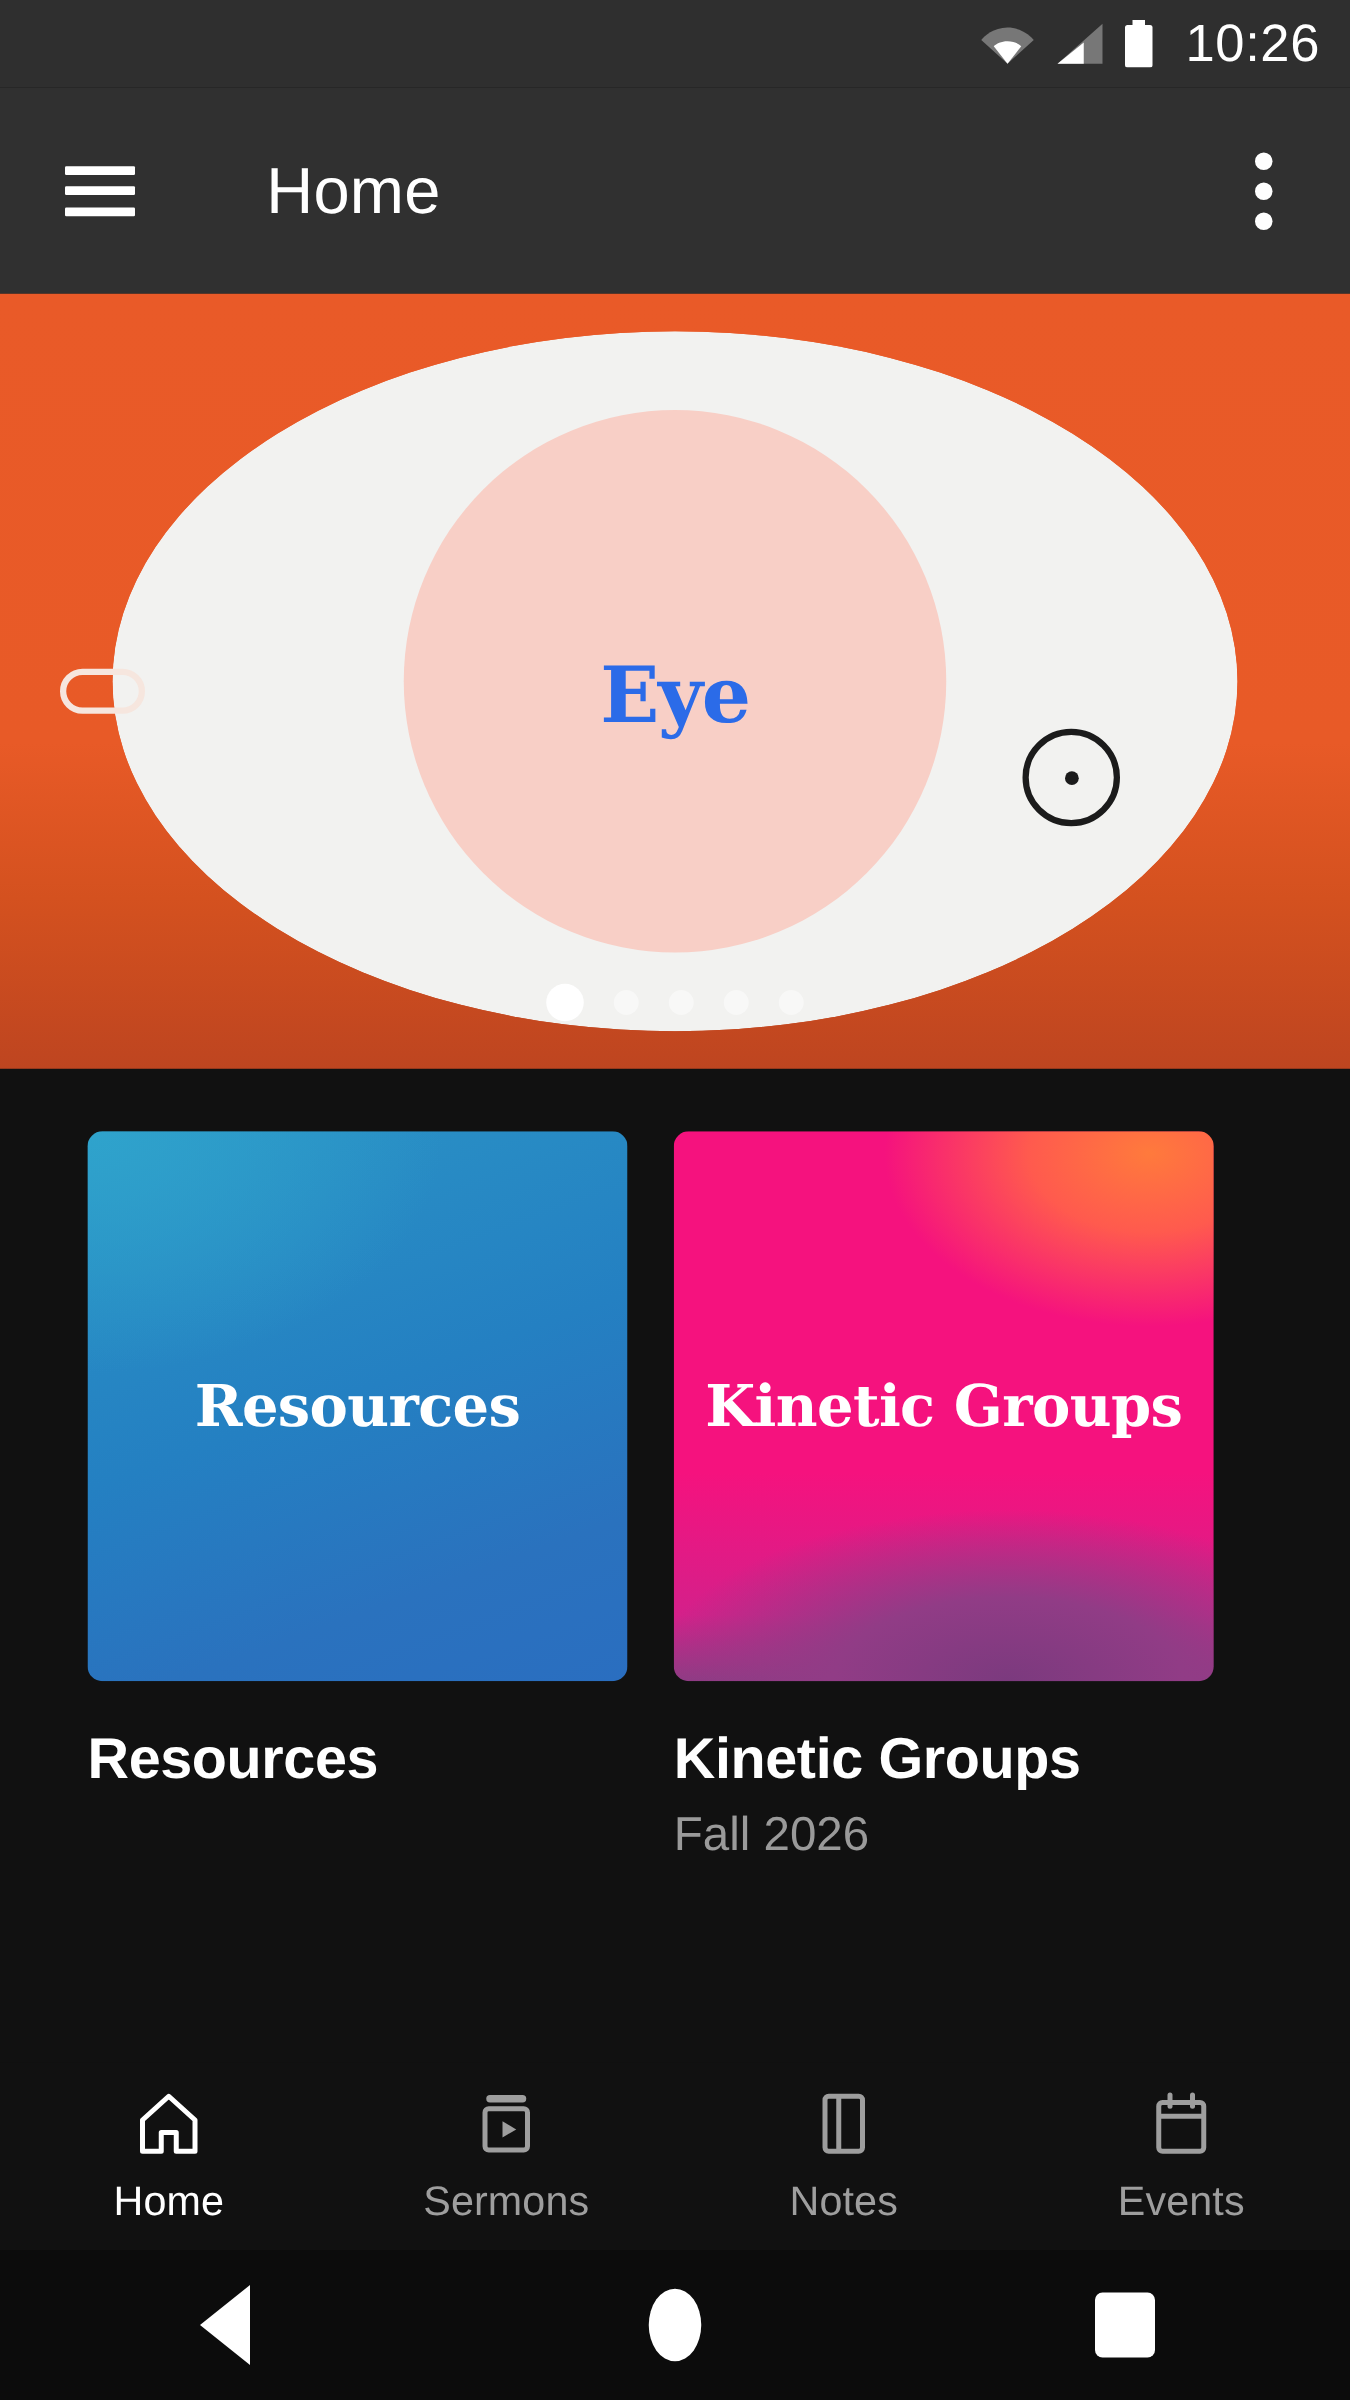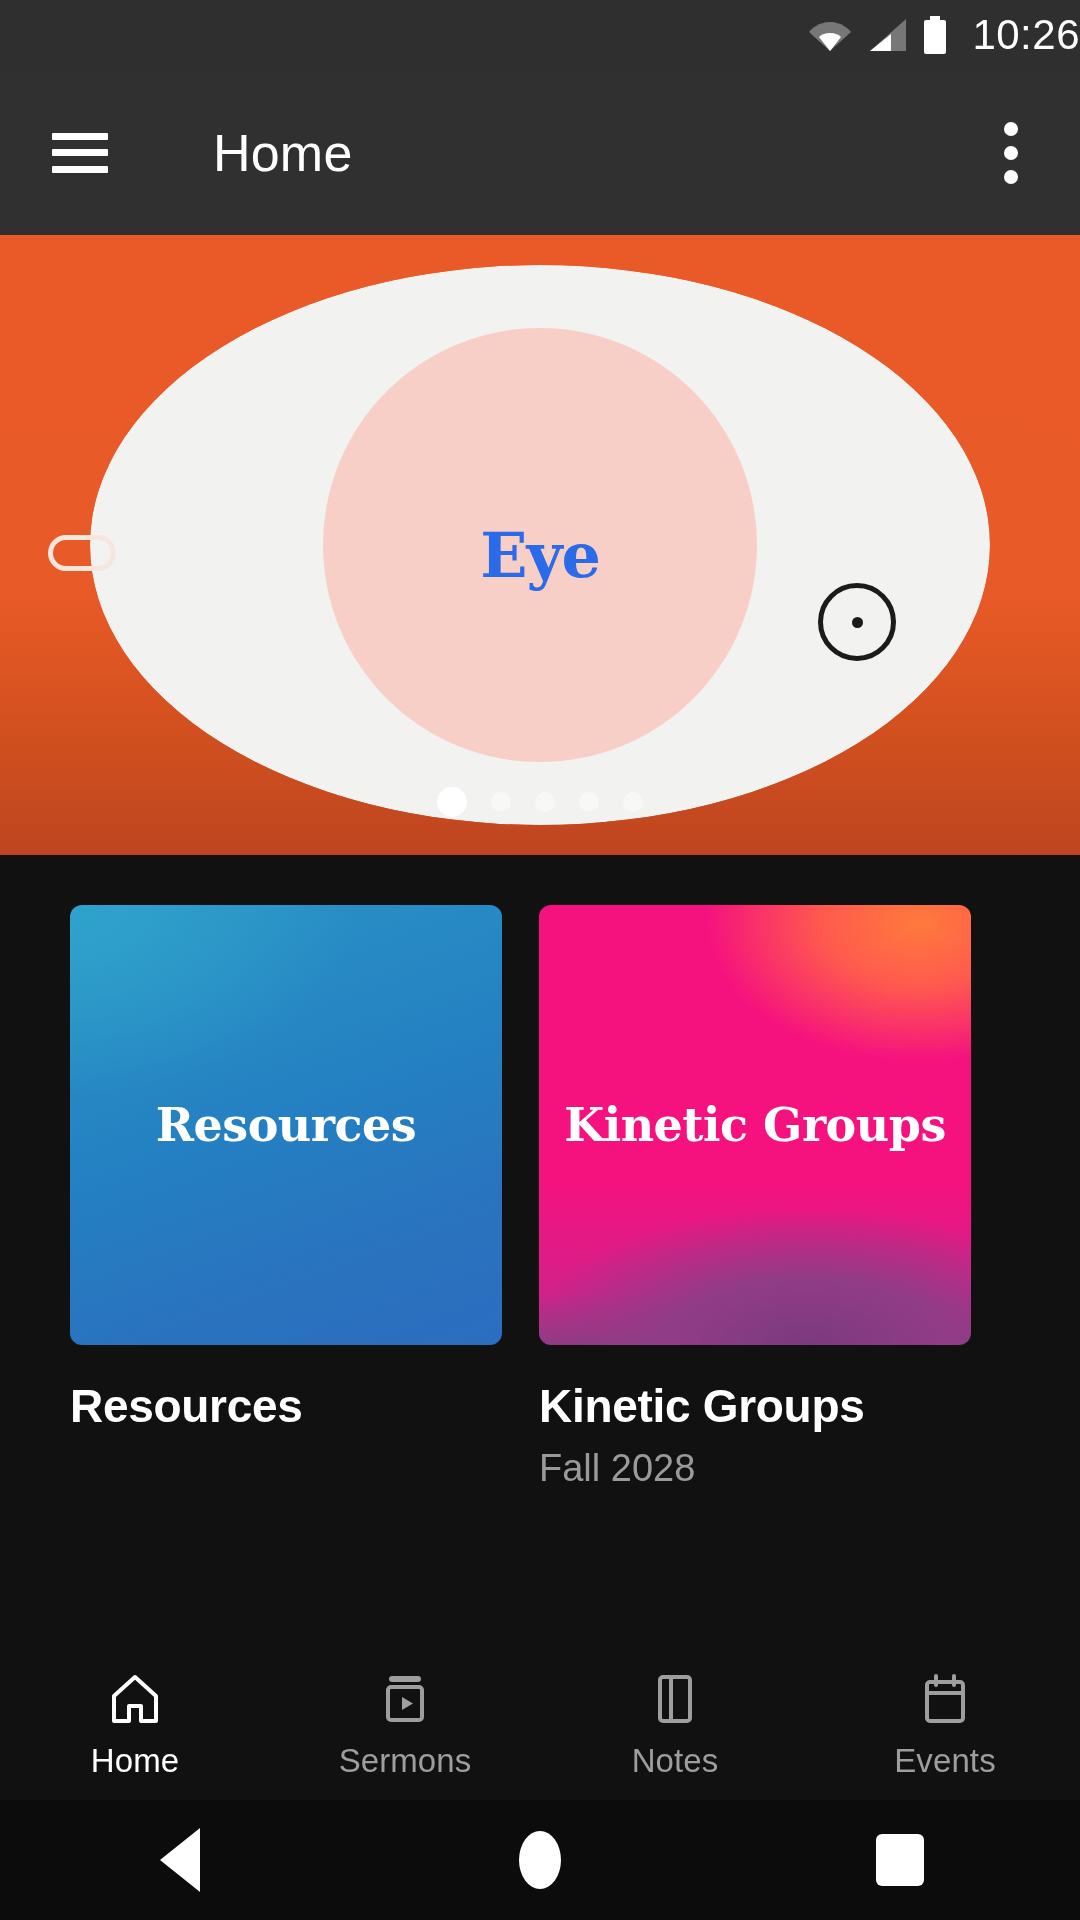--- a/index.html
+++ b/index.html
@@ -9,21 +9,21 @@
     font-family:"Liberation Sans", sans-serif;
     overflow:hidden;
   }
   .phone { position:relative; width:1080px; height:1920px; background:#111111; }
 
   
   .statusbar {
     position:absolute; top:0; left:0; width:1080px; height:70px;
     background:#2F2F2F;
     display:flex; align-items:center; justify-content:flex-end;
-    gap:14px;
+    padding-right:24px; gap:14px;
   }
   .sb-icon { display:flex; align-items:center; }
   .sb-time {
     color:#FFFFFF; font-size:42px; letter-spacing:0.5px;
     font-family:"Liberation Sans", sans-serif; margin-left:10px;
   }
 
   
   .appbar {
     position:absolute; top:70px; left:0; width:1080px; height:165px;
@@ -232,21 +232,21 @@
         <div class="tile-label">Resources</div>
       </div>
       <div class="card-title">Resources</div>
     </div>
 
     <div class="card-col">
       <div class="card-tile tile-kinetic">
         <div class="tile-label">Kinetic Groups</div>
       </div>
       <div class="card-title">Kinetic Groups</div>
-      <div class="card-sub">Fall 2028</div>
+      <div class="card-sub">Fall 2026</div>
     </div>
 
   </div>
 
   <div class="bottomnav">
 
     <div class="nav-item active">
       <div class="nav-icon">
         <svg width="54" height="54" viewBox="0 0 54 54" fill="none" stroke="#FFFFFF" stroke-width="4" stroke-linejoin="round" stroke-linecap="round">
           <path d="M6 24 L27 5 L48 24 L48 49 L33 49 L33 34 L21 34 L21 49 L6 49 Z"></path>

